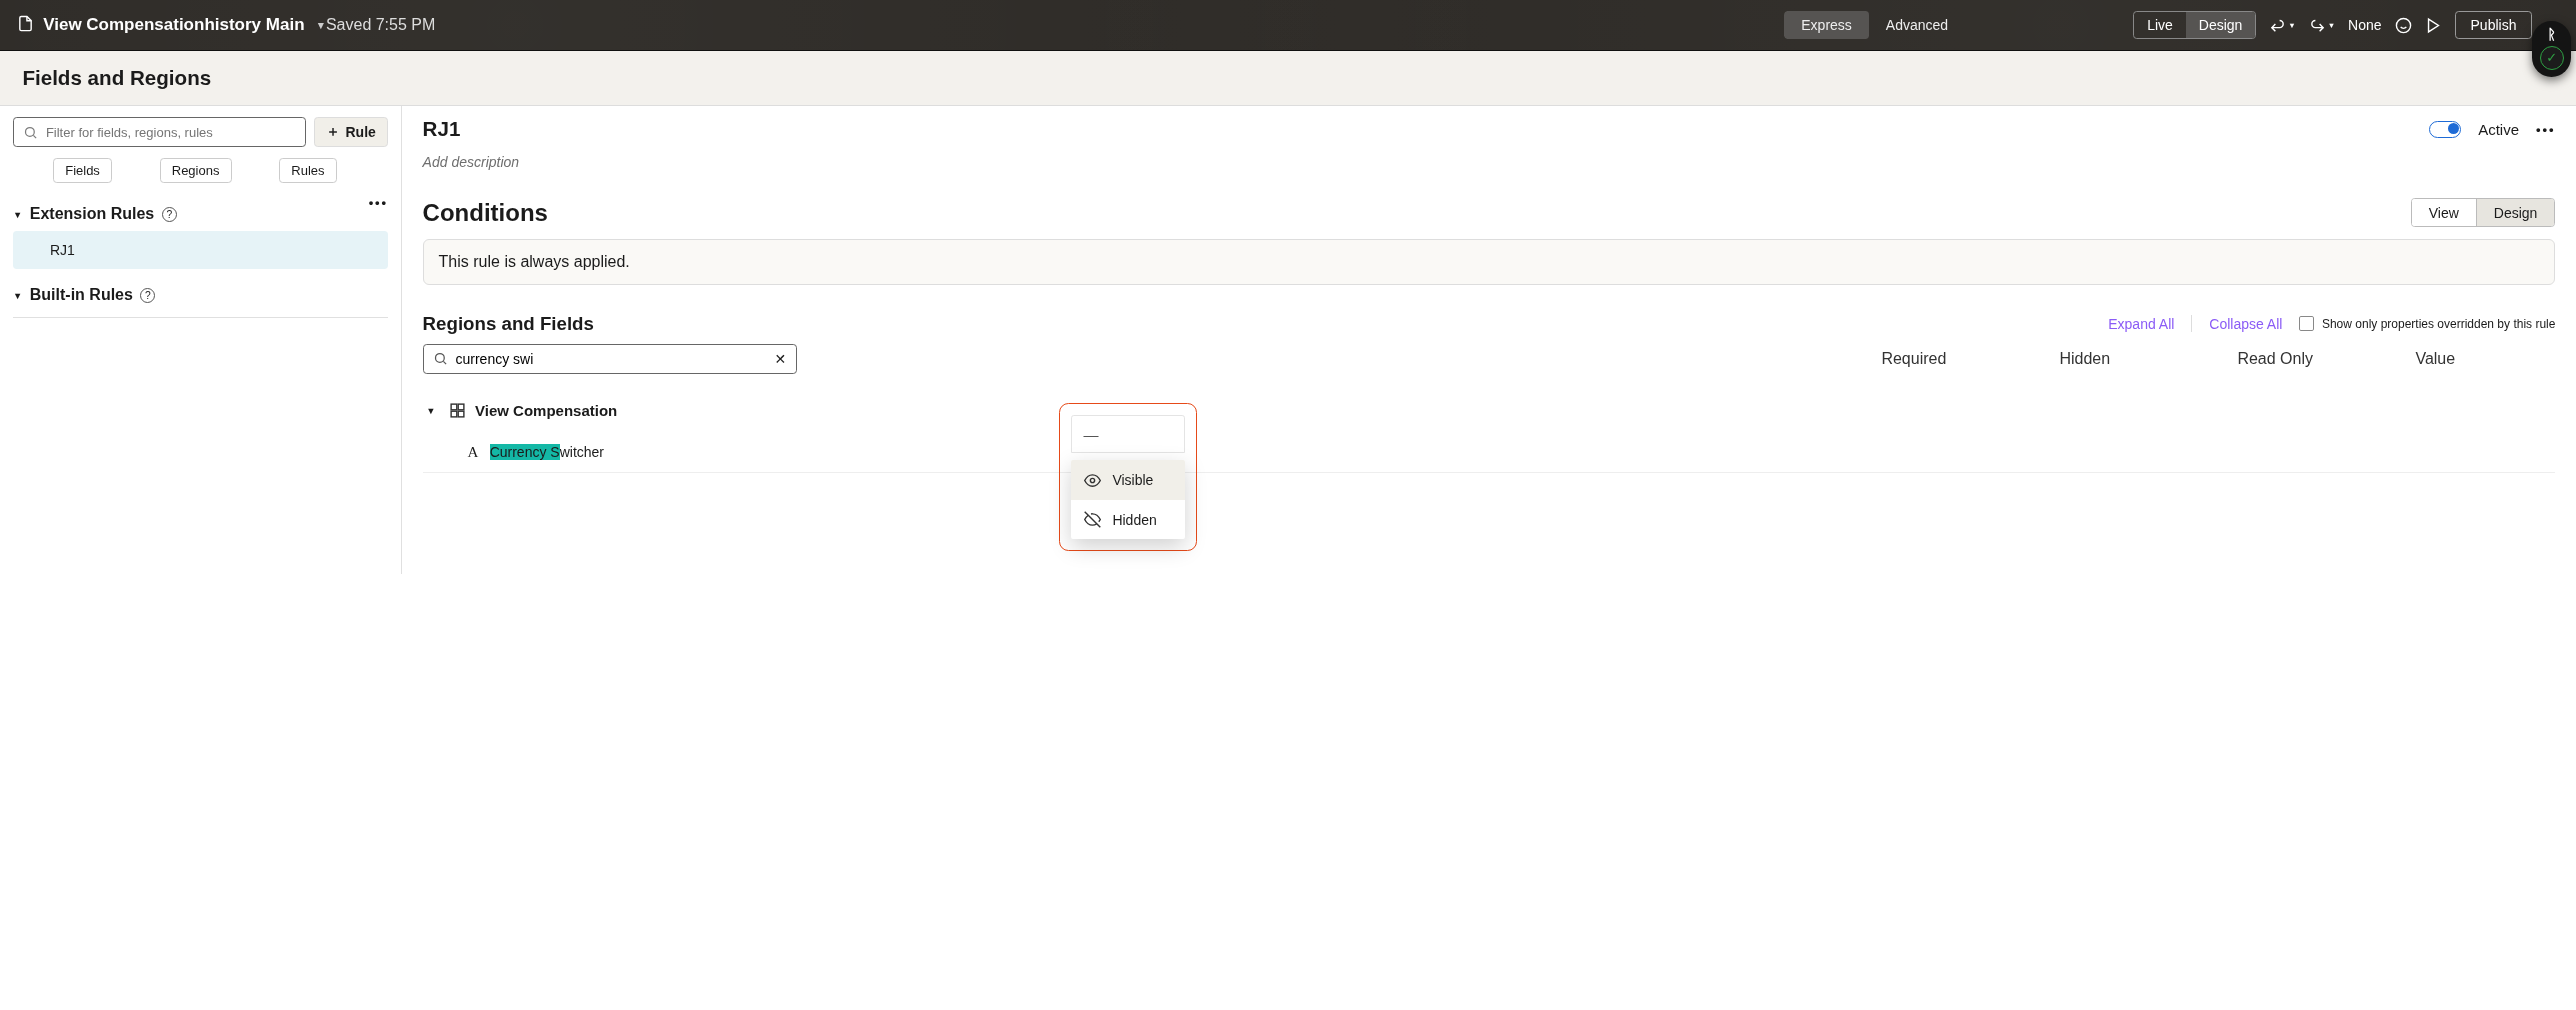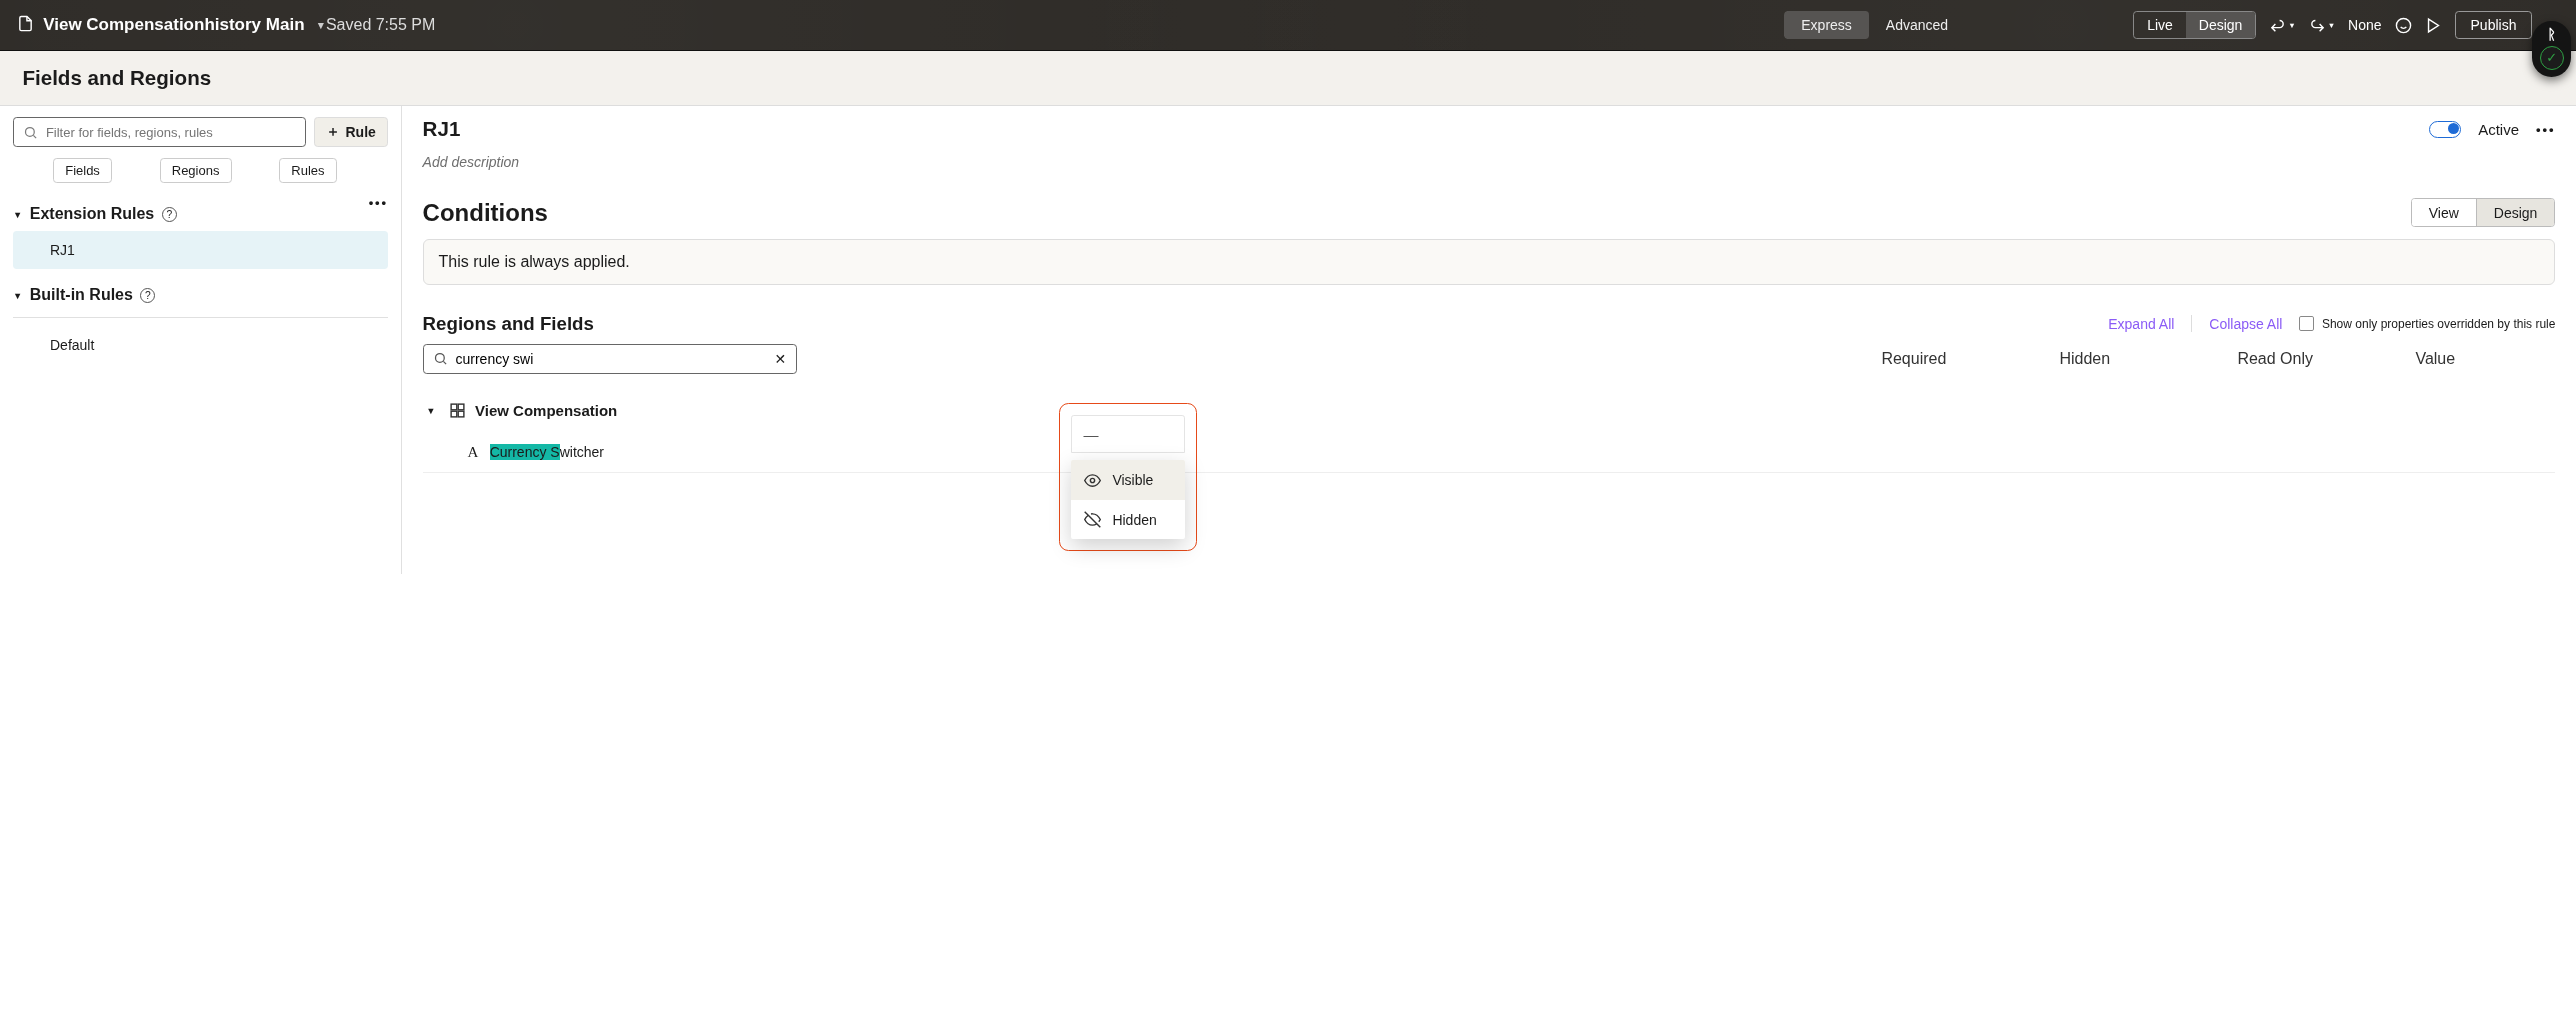--- a/index.html
+++ b/index.html
@@ -450,21 +450,20 @@
       <span class="dots">•••</span>
     </div>
     <div class="rule-item selected">RJ1</div>
 
     <div class="section-head" style="margin-top:17px;">
       <span class="caret-s">▼</span>
       <span>Built-in Rules</span>
       <span class="help">?</span>
     </div>
     <div class="section-divider"></div>
-    <div class="rule-item">Default</div>
   </div>
 
   <div class="rightpanel">
     <div class="rule-header">
       <h2>RJ1</h2>
       <div class="right">
         <div class="toggle">
             <div class="knob"></div>
           </div>
         <span class="active-label">Active</span>

